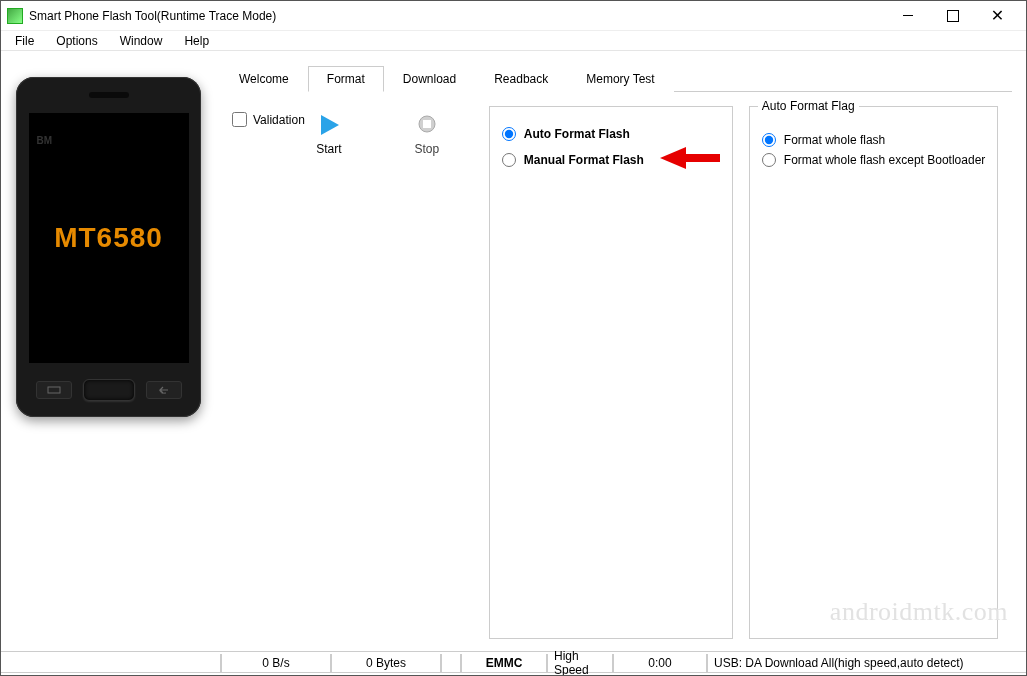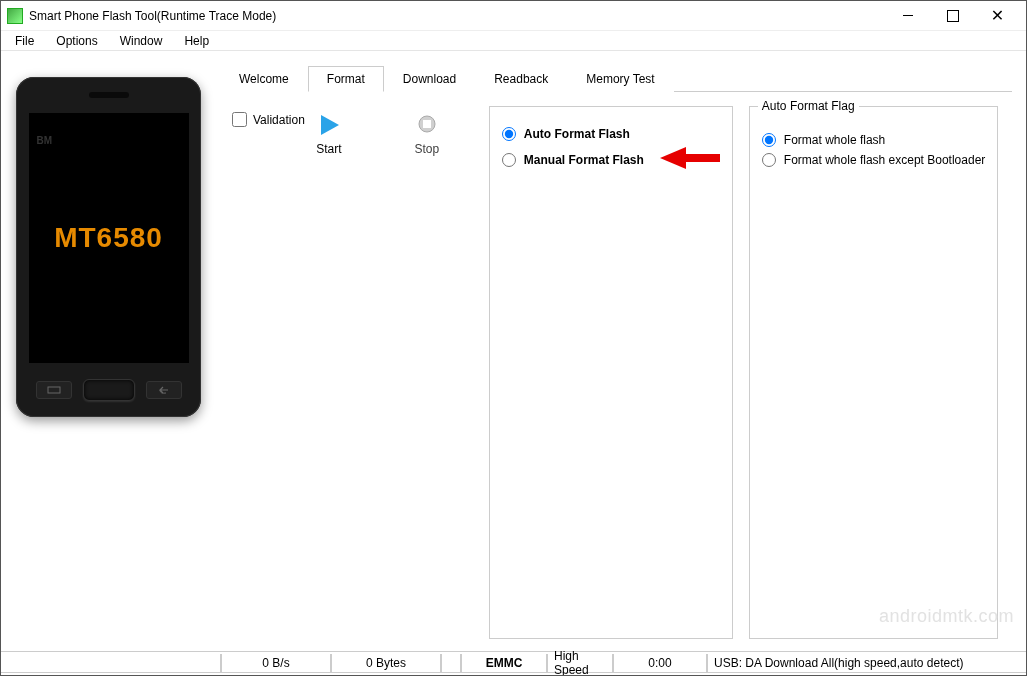--- a/index.html
+++ b/index.html
@@ -99,22 +99,22 @@
     .groupbox .legend {
       position: absolute; top: -8px; left: 8px; background: #fff; padding: 0 4px; font-size: 12px;
     }
     .radio-row { display: flex; align-items: center; gap: 8px; margin: 6px 0; }
     .radio-row input[type=radio] { width: 14px; height: 14px; }
     .radio-row label.bold { font-weight: bold; }
     
     .arrow-wrap { display:inline-block; margin-left: 8px; }
     
     .watermark {
-      position: absolute; right: 12px; bottom: 48px; color: #e2e2e2; font-size: 18px;
-      font-family: Liberation Sans, sans-serif; letter-spacing: 0.5px; pointer-events:none;
+      position: absolute; right: 18px; bottom: 48px; color: #e2e2e2; font-size: 26px;
+      font-family: Liberation Serif, serif; letter-spacing: 0.5px; pointer-events:none;
     }
     
     .statusbar {
       position: absolute; bottom: 0; left: 0; right: 0; height: 24px;
       border-top: 1px solid #ccc; display: flex; align-items: stretch; font-size: 12px;
     }
     .statusbar > div {
       border: 1px solid #ccc; border-top: none; display: flex; align-items: center; justify-content: center;
       padding: 0 6px; margin-top:2px; margin-bottom:2px;
     }

